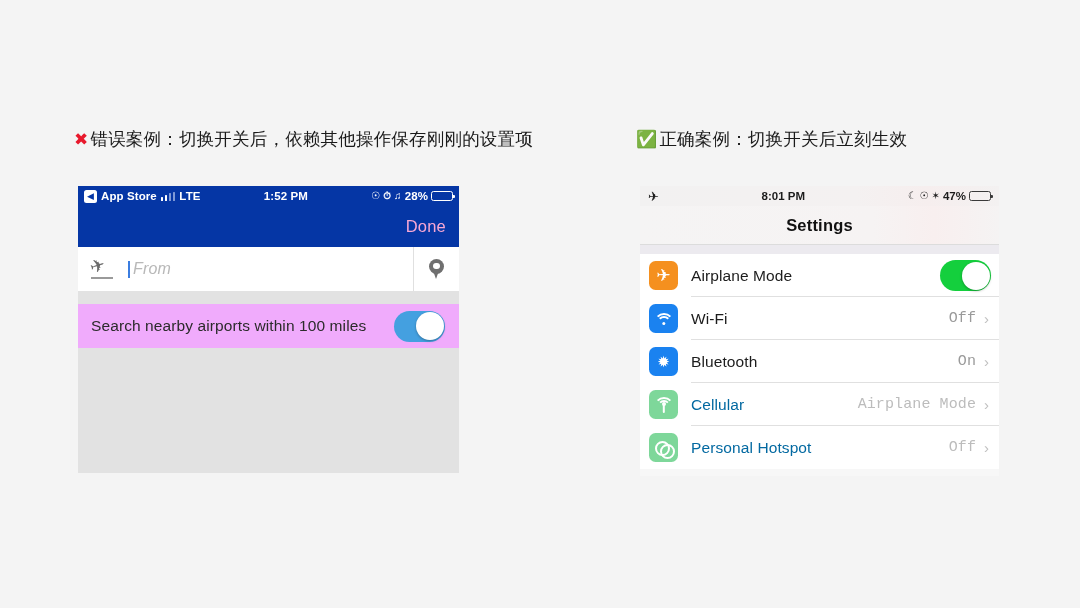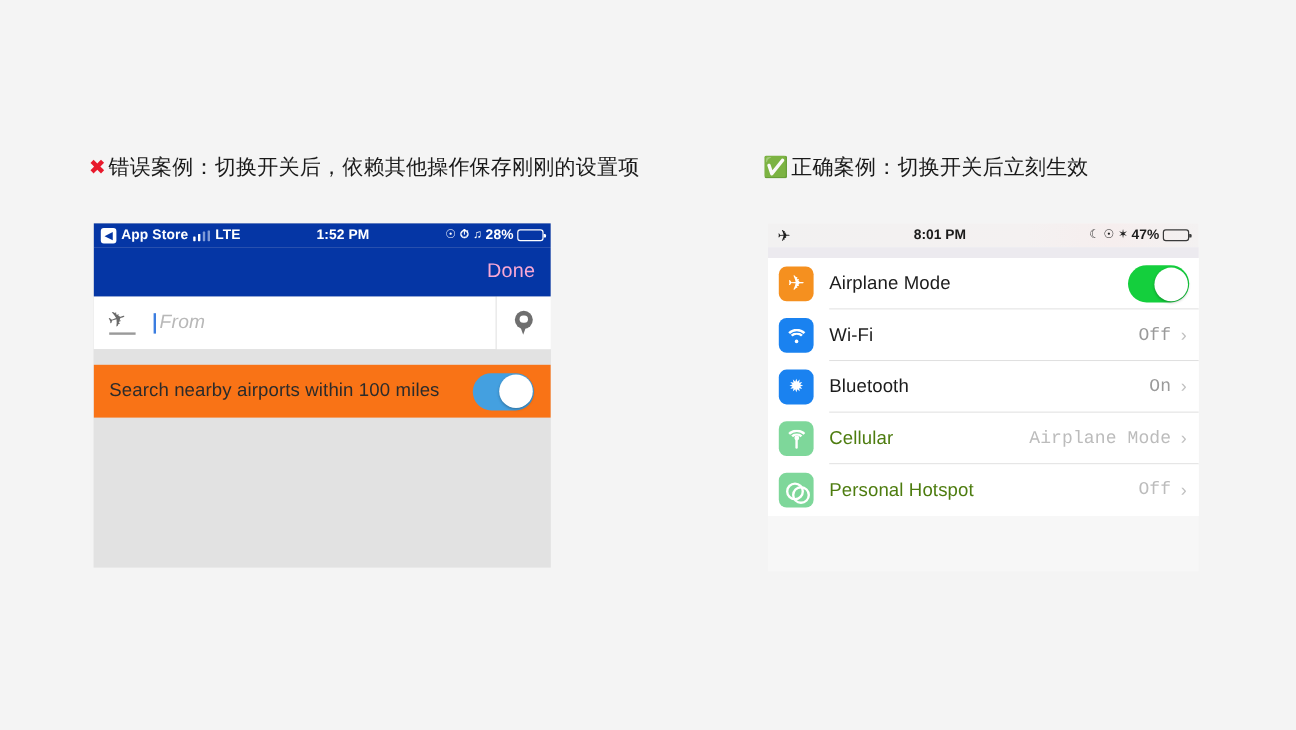--- a/index.html
+++ b/index.html
@@ -204,21 +204,21 @@
     background: #ffffff;
   }
 
   .gap-band {
     height: 13px;
     background: #e2e2e2;
   }
 
   .toggle-row {
     height: 44px;
-    background: #f97316;
+    background: #f0abfc;
     display: flex;
     align-items: center;
     justify-content: space-between;
     padding: 0 14px 0 13px;
   }
   .toggle-row .label {
     font-size: 15.5px;
     color: #2b2b2b;
     letter-spacing: 0.1px;
   }
@@ -325,21 +325,21 @@
 
   .app-icon .g { font-size: 17px; line-height: 1; }
   .app-icon .g-small { font-size: 15px; line-height: 1; }
 
   .row-label {
     font-size: 15.5px;
     color: #1c1c1c;
     letter-spacing: 0.1px;
     flex: 1;
   }
-  .row-label.dim { color: #4d7c0f; }
+  .row-label.dim { color: #0369a1; }
   .row-value {
     font-size: 15px;
     color: #9a9a9a;
     margin-right: 8px;
     letter-spacing: 0.1px;
     font-family: Liberation Mono, monospace;
   }
   .row-value.dim { color: #bcbcbc; }
   .chevron {
     color: #c0c0c0;
@@ -490,20 +490,23 @@
     <div class="sb-center">8:01 PM</div>
     <div class="sb-right">
       <span class="sb-ico">☾</span>
       <span class="sb-ico">☉</span>
       <span class="sb-ico">✶</span>
       <span>47%</span>
       <span class="battery-dark"><span class="lvl" id="lvl-right" style="width: 47%;"></span></span>
     </div>
   </div>
 
+  <div class="settings-header">
+    <span class="title">Settings</span>
+  </div>
 
   <div class="section-gap"></div>
 
   <div class="settings-list">
 
     <div class="settings-row">
       <span class="app-icon ic-orange">
           <span class="g">✈</span>
         </span>
       <span class="row-label">Airplane Mode</span>

